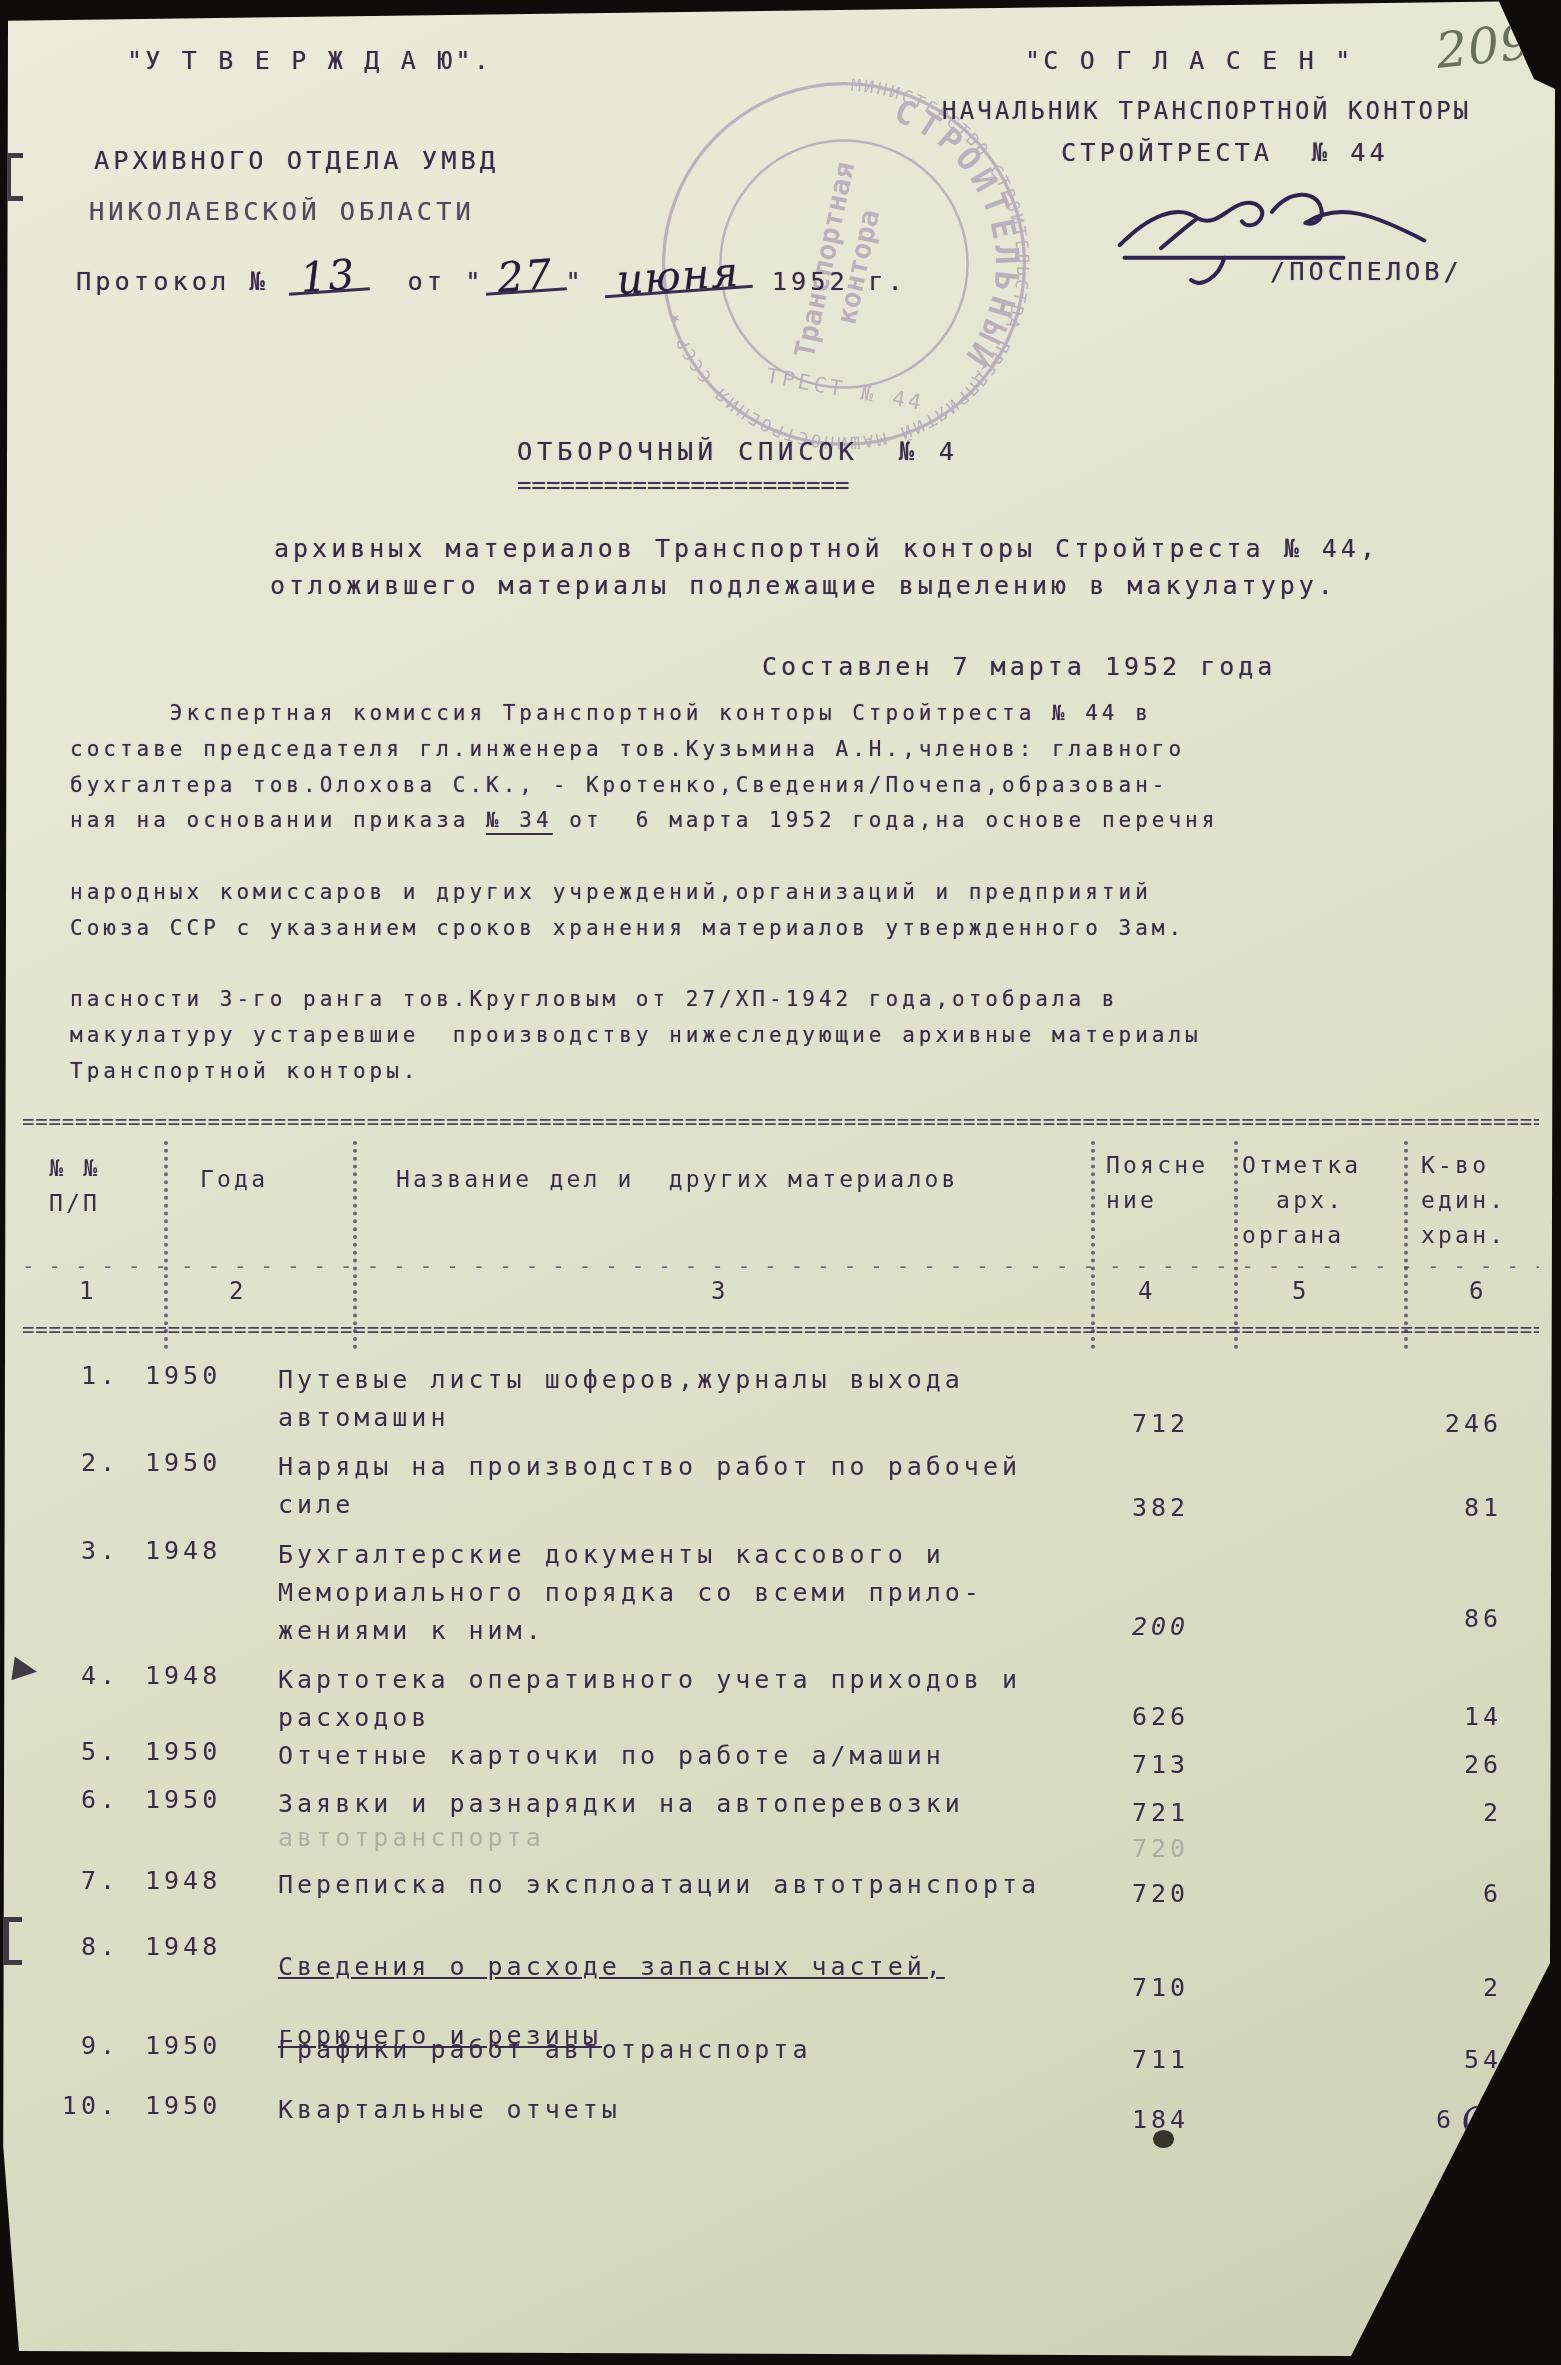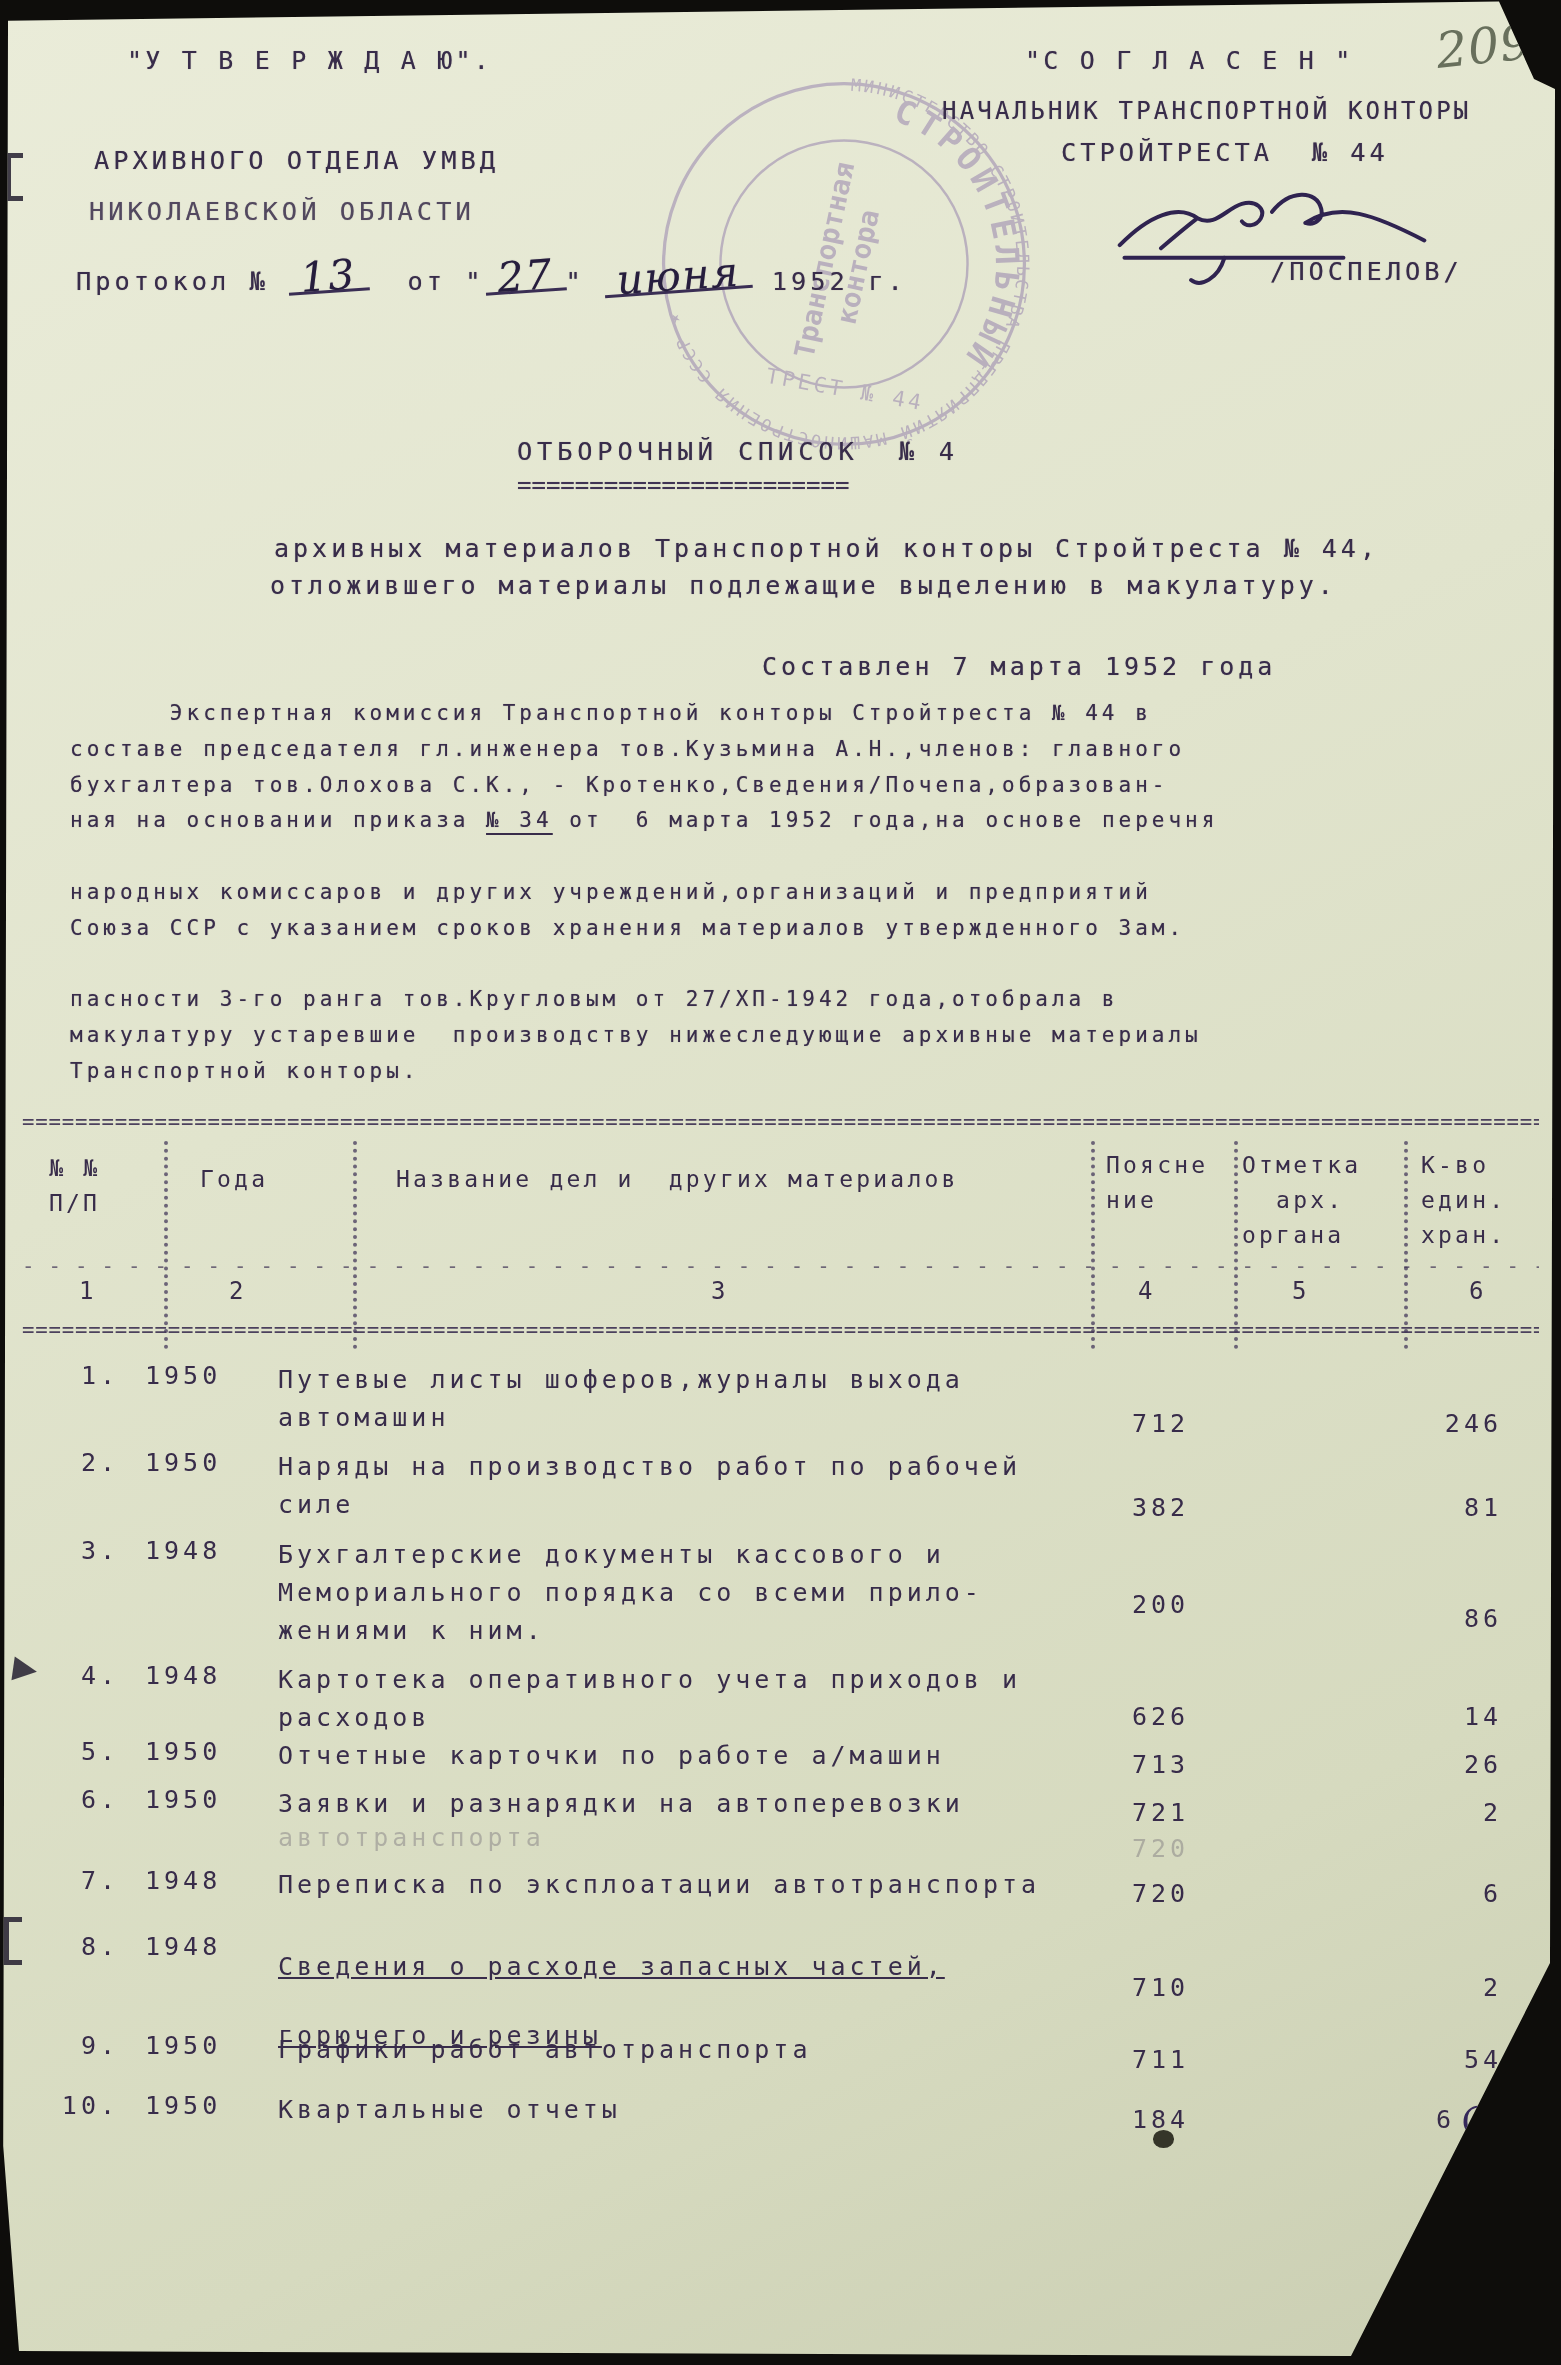--- a/index.html
+++ b/index.html
@@ -155,21 +155,21 @@
 силе</span>
     <span class="re" style="top:45px;">382</span>
     <span class="rq" style="top:45px;">81</span>
   </div>
   <div class="row" style="top:1536px;">
     <span class="rn">3.</span>
     <span class="ry">1948</span>
     <span class="rt">Бухгалтерские документы кассового и
 Мемориального порядка со всеми прило-
 жениями к ним.</span>
-    <span class="re" style="top:54px;">200</span>
+    <span class="re" style="top:76px;font-style:italic;">200</span>
     <span class="rq" style="top:68px;">86</span>
   </div>
   <div class="row" style="top:1661px;">
     <span class="rn">4.</span>
     <span class="ry">1948</span>
     <span class="rt">Картотека оперативного учета приходов и
 расходов</span>
     <span class="re" style="top:41px;">626</span>
     <span class="rq" style="top:41px;">14</span>
   </div>

